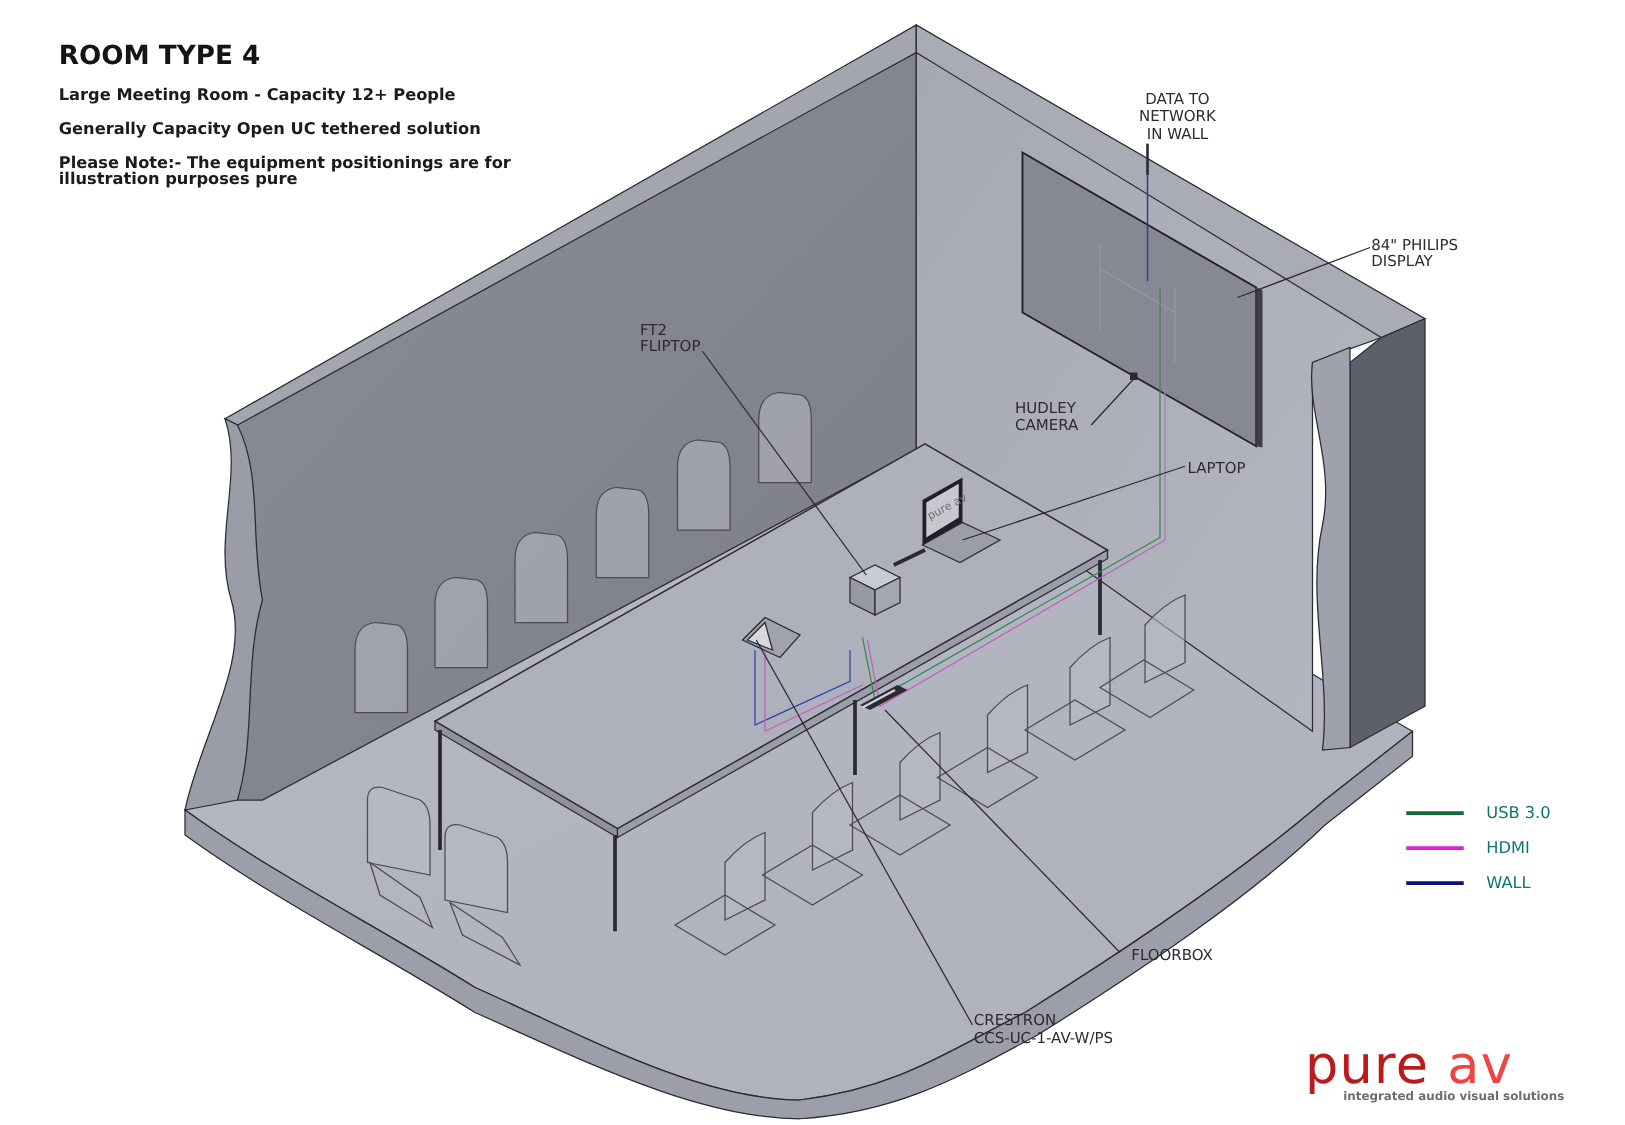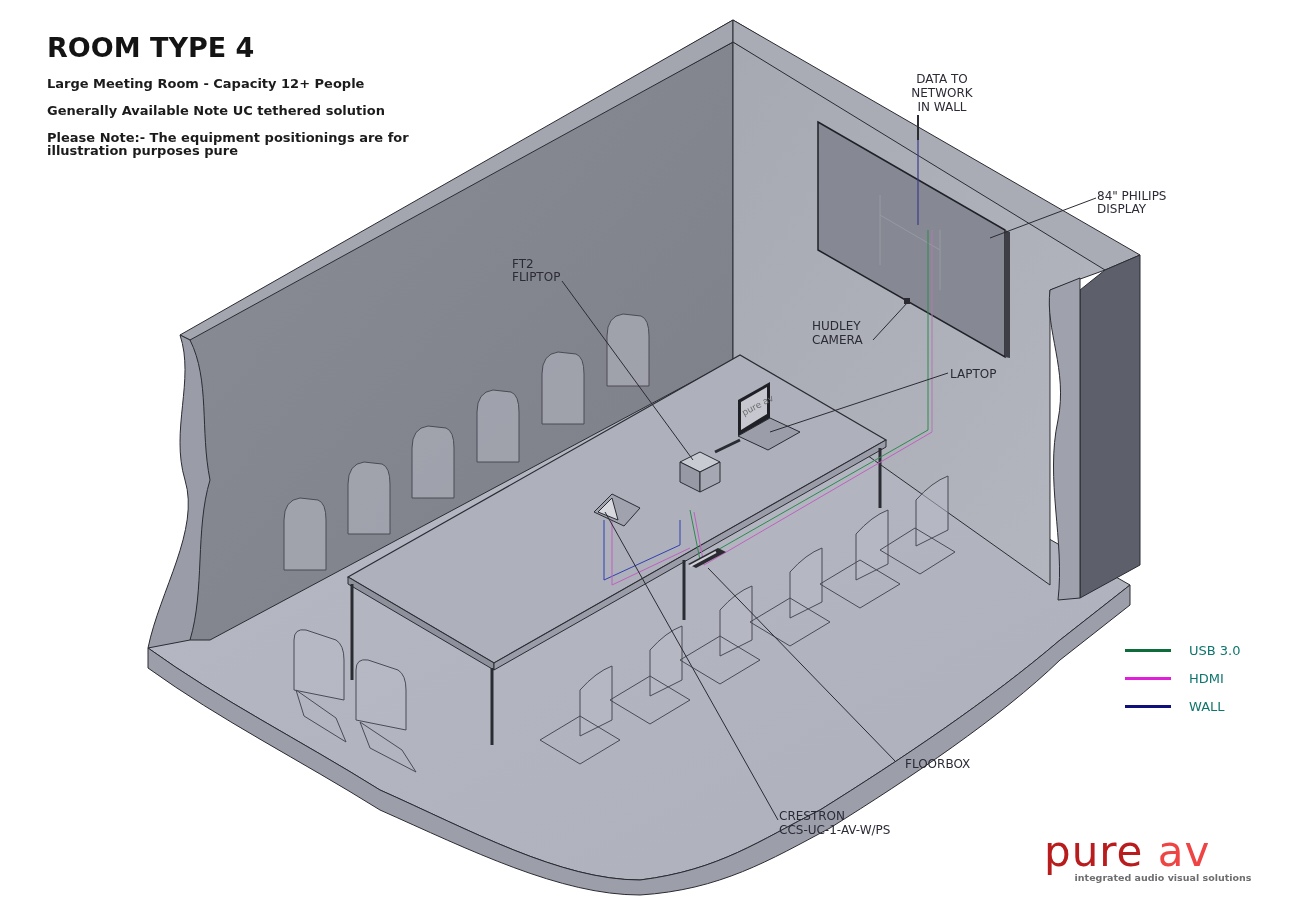--- a/index.html
+++ b/index.html
@@ -1,38 +1,38 @@
 <!DOCTYPE html>
 <html><head>
 <meta charset="utf-8">
 <style>
   html, body { margin: 0; padding: 0; background: #ffffff; }
   body { width: 1300px; height: 900px; position: relative; overflow: hidden; font-family: "DejaVu Sans", sans-serif; color: #1a1a1a; }
   .header { position: absolute; left: 47px; top: 32px; width: 400px; }
-  .title { font-family: "DejaVu Sans", sans-serif; font-weight: bold; font-size: 27px; letter-spacing: 0px; color: #141414; margin: 0 0 14px 0; }
+  .title { font-family: "DejaVu Sans", sans-serif; font-weight: bold; font-size: 21px; letter-spacing: 0px; color: #141414; margin: 0 0 14px 0; }
   .line { font-family: "DejaVu Sans", sans-serif; font-weight: bold; font-size: 13px; color: #1b1b1b; margin: 0 0 14px 0; line-height: 13px; }
   svg.scene { position: absolute; left: 0; top: 0; }
   .lbl { font-family: "DejaVu Sans", sans-serif; font-size: 12px; fill: #2b2b36; }
   .legend { position: absolute; left: 1125px; top: 636px; }
   .legend-row { display: flex; align-items: center; height: 28px; }
   .legend-swatch { width: 46px; height: 3px; margin-right: 18px; }
   .legend-label { font-family: "DejaVu Sans", sans-serif; font-size: 13px; color: #0f766e; }
   .logo { position: absolute; left: 1044px; top: 830px; width: 230px; height: 60px; }
   .logo-word { font-family: "DejaVu Sans", sans-serif; font-size: 42px; letter-spacing: 1px; line-height: 44px; }
   .logo-pure { color: #b91c1c; }
   .logo-av { color: #ef4444; }
   .logo-tag { font-family: "DejaVu Sans", sans-serif; font-size: 9.5px; font-weight: bold; color: #6e6e70; margin-left: 8px; margin-top: -2px; text-align: center; }
 </style>
 </head>
 <body>
 
 <div class="header">
   <div class="title">ROOM TYPE 4</div>
   <div class="line">Large Meeting Room - Capacity 12+ People</div>
-  <div class="line">Generally Available Note UC tethered solution</div>
+  <div class="line">Generally Capacity Open UC tethered solution</div>
   <div class="line" style="margin-bottom:0">Please Note:- The equipment positionings are for</div>
   <div class="line">illustration purposes pure</div>
 </div>
 
 <svg class="scene" width="1300" height="900" viewBox="0 0 1300 900">
   <defs>
     <linearGradient id="backWallGrad" x1="0" y1="0" x2="1" y2="1">
       <stop offset="0" stop-color="#8b8d96"></stop>
       <stop offset="1" stop-color="#7c7e88"></stop>
     </linearGradient>

